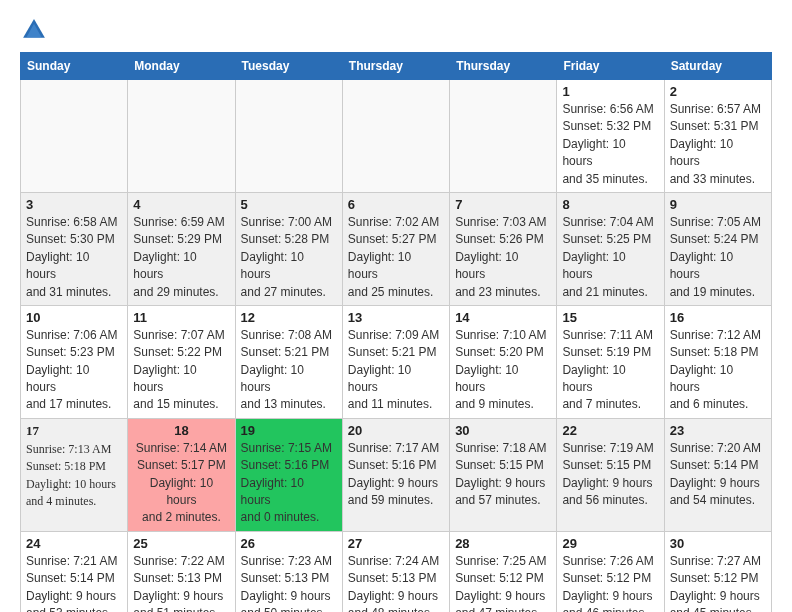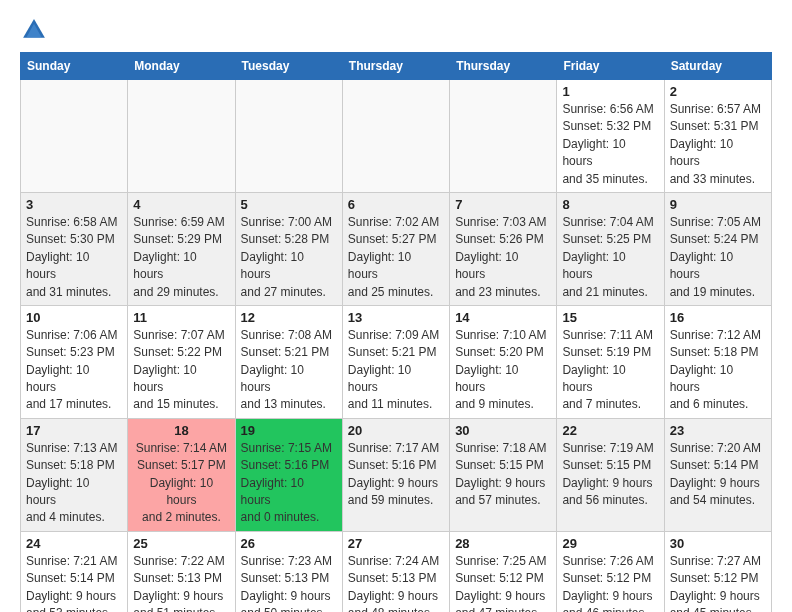--- a/index.html
+++ b/index.html
@@ -205,21 +205,21 @@
           <td>
             <span class="day-num">15</span>
             <div class="day-info">Sunrise: 7:11 AM<br>Sunset: 5:19 PM<br>Daylight: 10 hours<br>and 7 minutes.</div>
           </td>
           <td>
             <span class="day-num">16</span>
             <div class="day-info">Sunrise: 7:12 AM<br>Sunset: 5:18 PM<br>Daylight: 10 hours<br>and 6 minutes.</div>
           </td>
         </tr>
         <tr>
-          <td style="background: rgb(240, 240, 240);">
+          <td style="background: rgb(240, 240, 240); font-family: Liberation Serif, serif;">
             <span class="day-num">17</span>
             <div class="day-info">Sunrise: 7:13 AM<br>Sunset: 5:18 PM<br>Daylight: 10 hours<br>and 4 minutes.</div>
           </td>
           <td style="background: #fca5a5; text-align: center;">
             <span class="day-num">18</span>
             <div class="day-info">Sunrise: 7:14 AM<br>Sunset: 5:17 PM<br>Daylight: 10 hours<br>and 2 minutes.</div>
           </td>
           <td style="background: #22c55e; margin-left: 12px;">
             <span class="day-num">19</span>
             <div class="day-info">Sunrise: 7:15 AM<br>Sunset: 5:16 PM<br>Daylight: 10 hours<br>and 0 minutes.</div>

